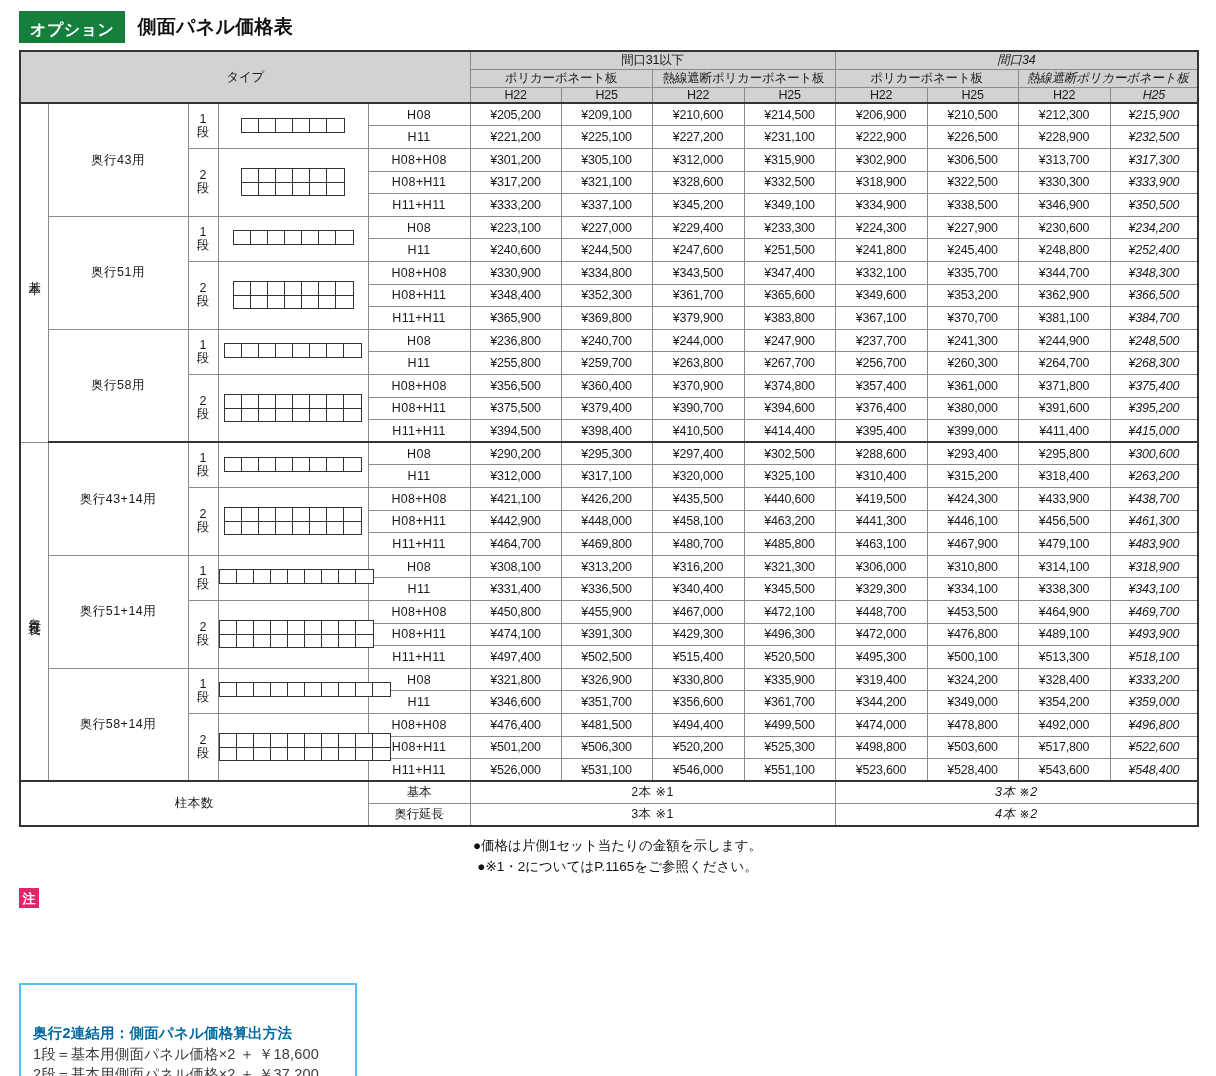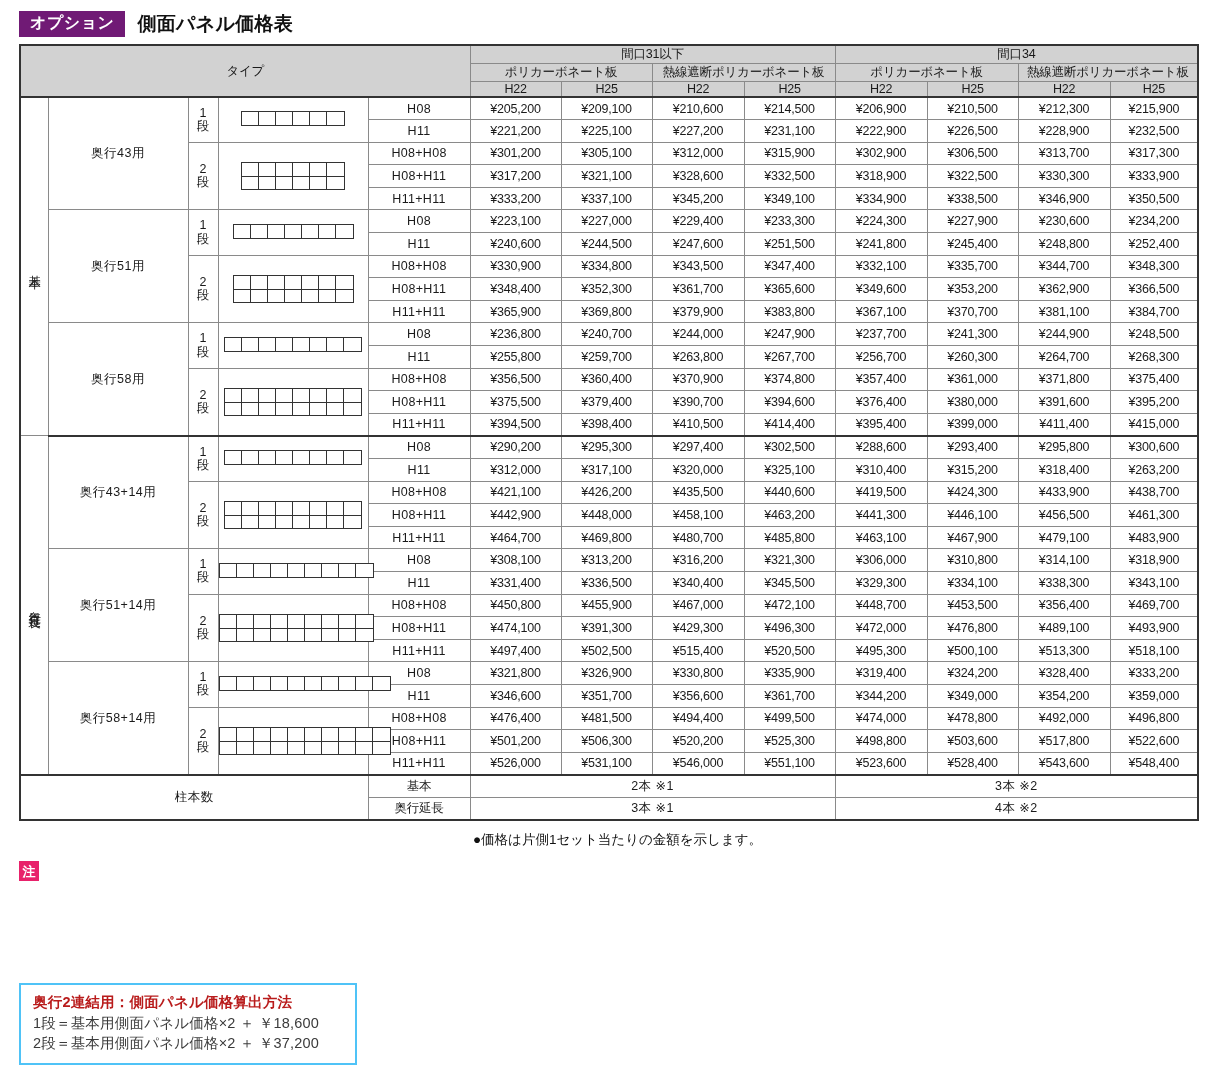--- a/index.html
+++ b/index.html
@@ -16,26 +16,26 @@
   }
 
   
   .title-row {
     display: flex;
     align-items: center;
     gap: 12px;
     padding: 11px 0 7px 19px;
   }
   .badge {
-    background: #701a75;
+    background: #15803d;
     color: #ffffff;
     font-size: 16px;
     font-weight: bold;
     letter-spacing: 0.5px;
-    padding: 3px 11px 4px 11px;
+    padding: 10px 11px 4px 11px;
     line-height: 1.15;
   }
   .title-text {
     font-size: 19px;
     font-weight: bold;
     letter-spacing: 0.3px;
     color: #111;
   }
 
   
@@ -54,21 +54,21 @@
     vertical-align: middle;
     font-size: 12.5px;
     color: #1a1a1a;
   }
   .hdr {
     background: #d2d2d2;
     font-size: 13px;
   }
   .hdr-type { font-size: 13.5px; }
   .b-left   { border-left: 2px solid #333 !important; }
-  .b-right  { border-right: 2px solid #333 !important; }
+  .b-right  { border-right: 2px solid #333 !important; font-style: italic; }
   .b-top    { border-top: 2px solid #333 !important; }
   .b-bottom { border-bottom: 2px solid #333 !important; }
 
   .grp-label {
     writing-mode: vertical-rl;
     text-orientation: upright;
     letter-spacing: 2px;
     font-size: 13.5px;
     white-space: nowrap;
   }
@@ -142,23 +142,24 @@
     left: 19px;
     top: 983px;
     width: 338px;
     border: 2px solid #4fc3f7;
     background: #ffffff;
     padding: 8px 11px 10px 12px;
   }
   .infobox .ib-title {
     font-size: 14.5px;
     font-weight: bold;
-    color: #b91c1c;
+    color: #0369a1;
     margin-bottom: 2px;
     letter-spacing: .2px;
+    margin-top: 31px;
   }
   .infobox .ib-line {
     font-size: 14.5px;
     color: #3b3b3b;
     line-height: 1.35;
     letter-spacing: .2px;
   }
 </style>
 </head>
 <body>
@@ -663,21 +664,21 @@
                 <div class="dcell"></div>
               </div>
             </div></td>
           <td class="hcode">H08+H08</td>
           <td class="price">¥450,800</td>
           <td class="price">¥455,900</td>
           <td class="price">¥467,000</td>
           <td class="price">¥472,100</td>
           <td class="price">¥448,700</td>
           <td class="price">¥453,500</td>
-          <td class="price">¥356,400</td>
+          <td class="price">¥464,900</td>
           <td class="price b-right">¥469,700</td>
         </tr>
         <tr style="height: 22.6px;">
           <td class="hcode">H08+H11</td>
           <td class="price">¥474,100</td>
           <td class="price">¥391,300</td>
           <td class="price">¥429,300</td>
           <td class="price">¥496,300</td>
           <td class="price">¥472,000</td>
           <td class="price">¥476,800</td>
@@ -809,20 +810,21 @@
           <td class="pillar-head b-bottom">奥行延長</td>
           <td colspan="4" class="pillar-val b-bottom">3本 ※1</td>
           <td colspan="4" class="pillar-val b-right b-bottom">4本 ※2</td>
         </tr>
       </tbody>
   </table>
 </div>
 
 <div class="notes">
   <div>●価格は片側1セット当たりの金額を示します。</div>
+  <div>●※1・2についてはP.1165をご参照ください。</div>
 </div>
 
 <div class="note-red-wrap">
   <div class="note-red-tag">注</div>
 </div>
 
 <div class="infobox">
   <div class="ib-title">奥行2連結用：側面パネル価格算出方法</div>
   <div class="ib-line">1段＝基本用側面パネル価格×2 ＋ ￥18,600</div>
   <div class="ib-line">2段＝基本用側面パネル価格×2 ＋ ￥37,200</div>

